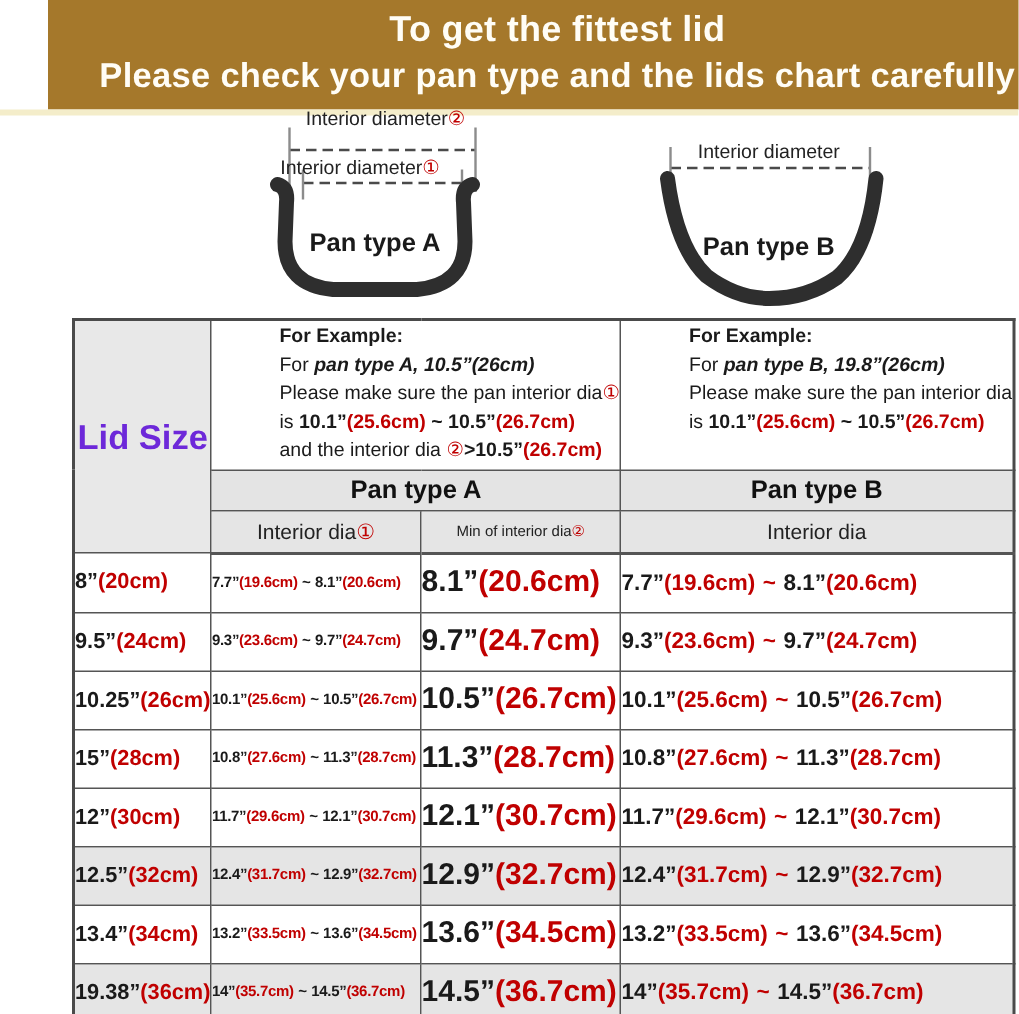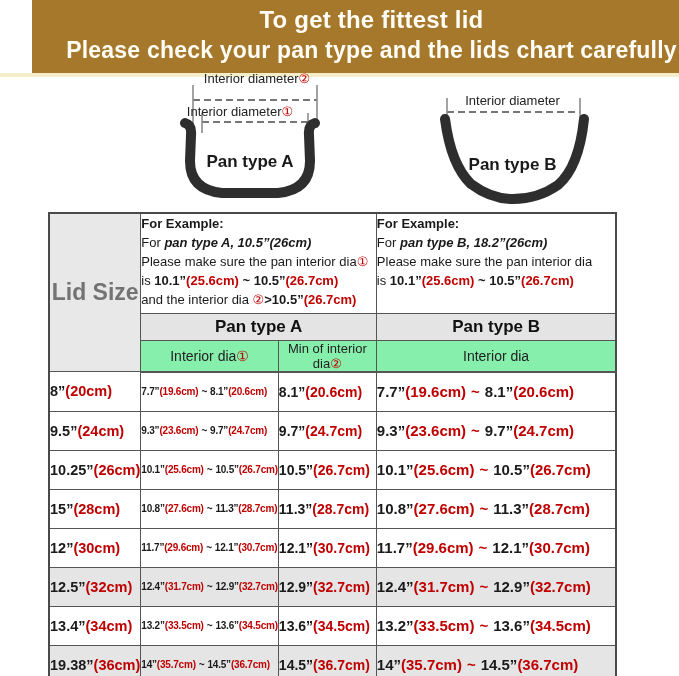--- a/index.html
+++ b/index.html
@@ -24,34 +24,34 @@
   }
   .dimlabel .rednum{color:#c00000;font-size:13px;}
   .panname{position:absolute;font-weight:bold;font-size:17px;color:#1a1a1a;text-align:center;white-space:nowrap;}
   
   table.lids{
     position:absolute;left:48px;top:212px;border-collapse:collapse;table-layout:fixed;
     border:2px solid #4a4a4a;background:#fff;
   }
   table.lids td{border:1px solid #555;padding:0;overflow:hidden;}
   .lidsize{
-    background:#e8e8e8;font-size:23px;font-weight:bold;text-align:center;color:#737373;
+    background:#e8e8e8;font-size:23px;font-weight:bold;text-align:center;color:#6d28d9;
   }
   .example{vertical-align:top;padding:7px 4px 0 9px;font-size:13px;line-height:19px;background:#fff;}
-  .example .ln{white-space:nowrap;}
+  .example .ln{white-space:nowrap;padding-left:45px;}
   .b{font-weight:bold;}
   .bi{font-weight:bold;font-style:italic;text-align:right;}
   .red{color:#c00000;}
   .hd{background:#e4e4e4;font-size:17px;font-weight:bold;text-align:center;height:26px;color:#111;}
-  .sub{background:#86efac;font-size:14px;text-align:center;height:27px;color:#222;border-bottom-width:2px !important;}
-  .sub-small{font-size:13px;}
+  .sub{background:#e5e5e5;font-size:14px;text-align:center;height:27px;color:#222;border-bottom-width:2px !important;}
+  .sub-small{font-size:10px;}
   .r-data td{height:38px;text-align:left;font-weight:bold;white-space:nowrap;}
   .r-data .lid{font-size:14.5px;}
   .r-data .cell-a1{font-size:10px;letter-spacing:-0.2px;}
-  .r-data .cell-a2{font-size:14px;}
+  .r-data .cell-a2{font-size:20px;}
   .r-data .cell-b{font-size:15px;}
   .tld{margin:0 3px;}
   .cell-b .tld{color:#c00000;margin:0 5px;}
   tr.shade td{background:#e5e5e5;}
 </style>
 </head>
 <body>
 
 <div class="banner">
   <div class="l1">To get the fittest lid</div>
@@ -101,21 +101,21 @@
       <td class="lidsize" rowspan="3">Lid Size</td>
       <td class="example" colspan="2">
         <div class="ln b">For Example:</div>
         <div class="ln"><span>For </span><span class="bi">pan type A, 10.5”(26cm)</span></div>
         <div class="ln"><span>Please make sure the pan interior dia</span><span class="red">①</span></div>
         <div class="ln"><span>is </span><span class="b">10.1”</span><span class="b red">(25.6cm)</span><span class="b"> ~ </span><span class="b">10.5”</span><span class="b red">(26.7cm)</span></div>
         <div class="ln"><span>and the interior dia </span><span class="red">②</span><span class="b">&gt;</span><span class="b">10.5”</span><span class="b red">(26.7cm)</span></div>
       </td>
       <td class="example">
         <div class="ln b">For Example:</div>
-        <div class="ln"><span>For </span><span class="bi">pan type B, 18.2”(26cm)</span></div>
+        <div class="ln"><span>For </span><span class="bi">pan type B, 19.8”(26cm)</span></div>
         <div class="ln">Please make sure the pan interior dia</div>
         <div class="ln"><span>is </span><span class="b">10.1”</span><span class="b red">(25.6cm)</span><span class="b"> ~ </span><span class="b">10.5”</span><span class="b red">(26.7cm)</span></div>
       </td>
     </tr>
     <tr class="r-head">
       <td class="hd" colspan="2">Pan type A</td>
       <td class="hd">Pan type B</td>
     </tr>
     <tr class="r-sub">
       <td class="sub"><span>Interior dia</span><span class="red">①</span></td>

